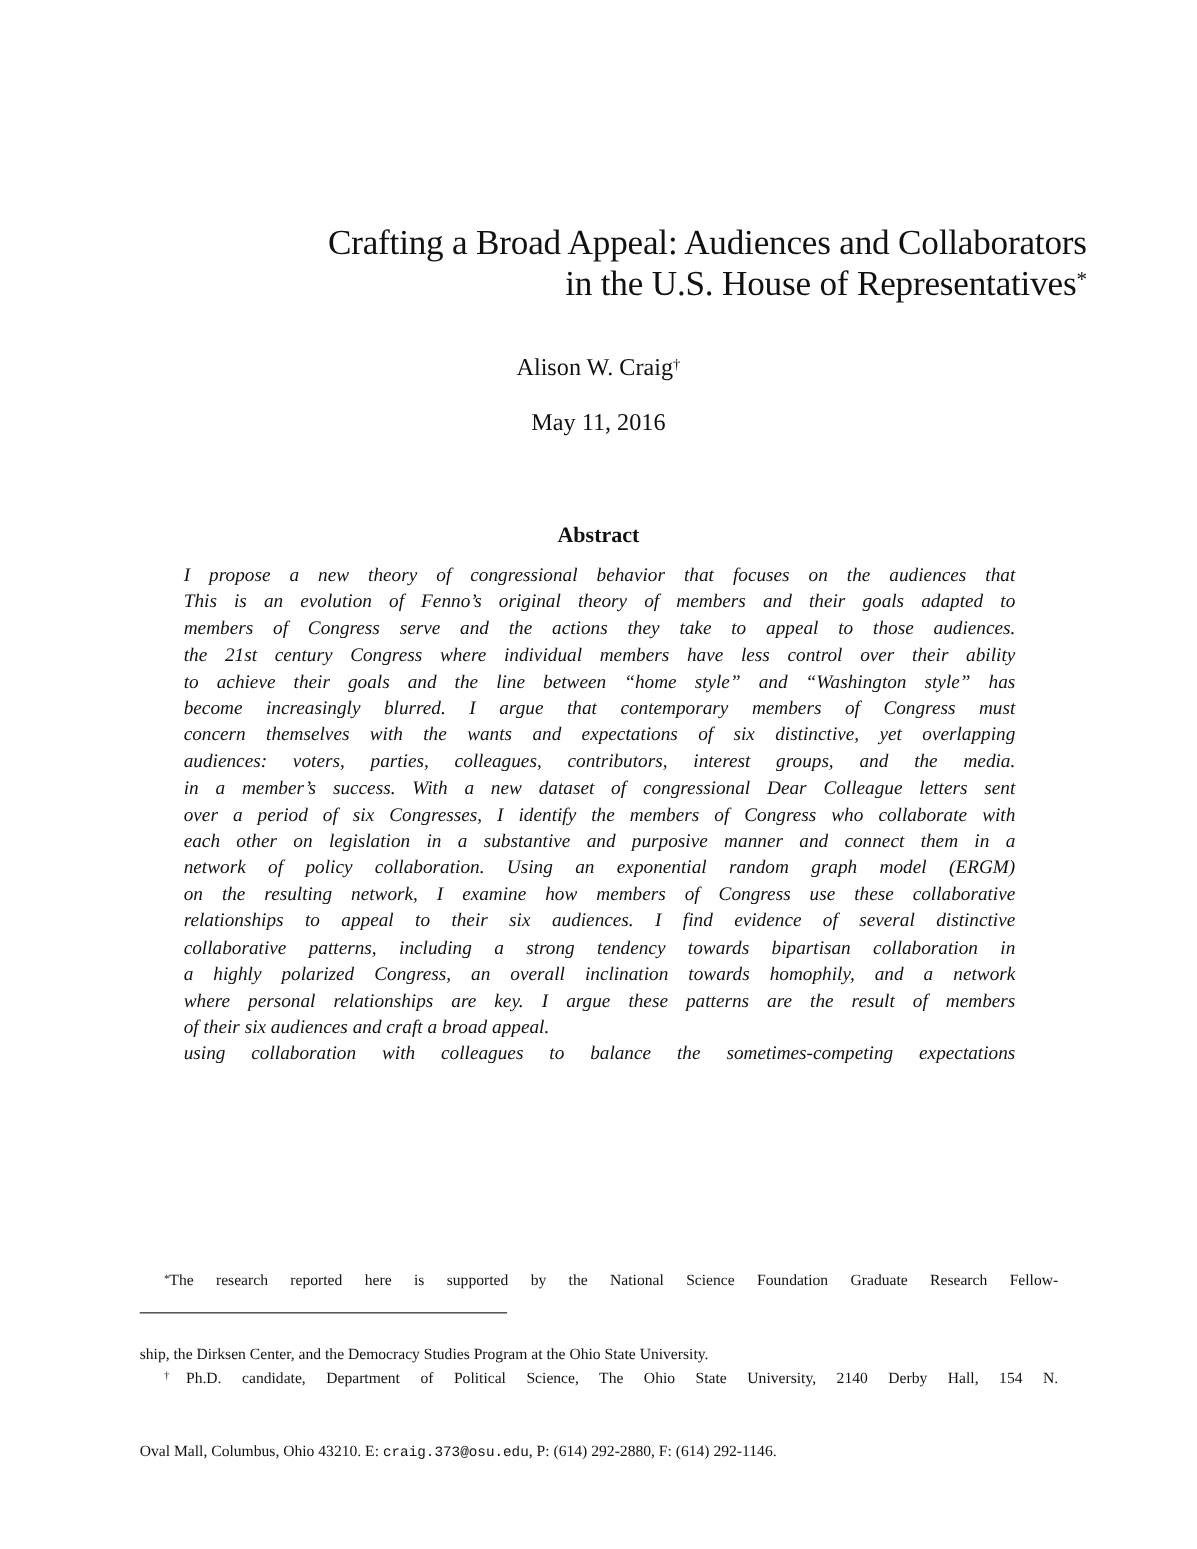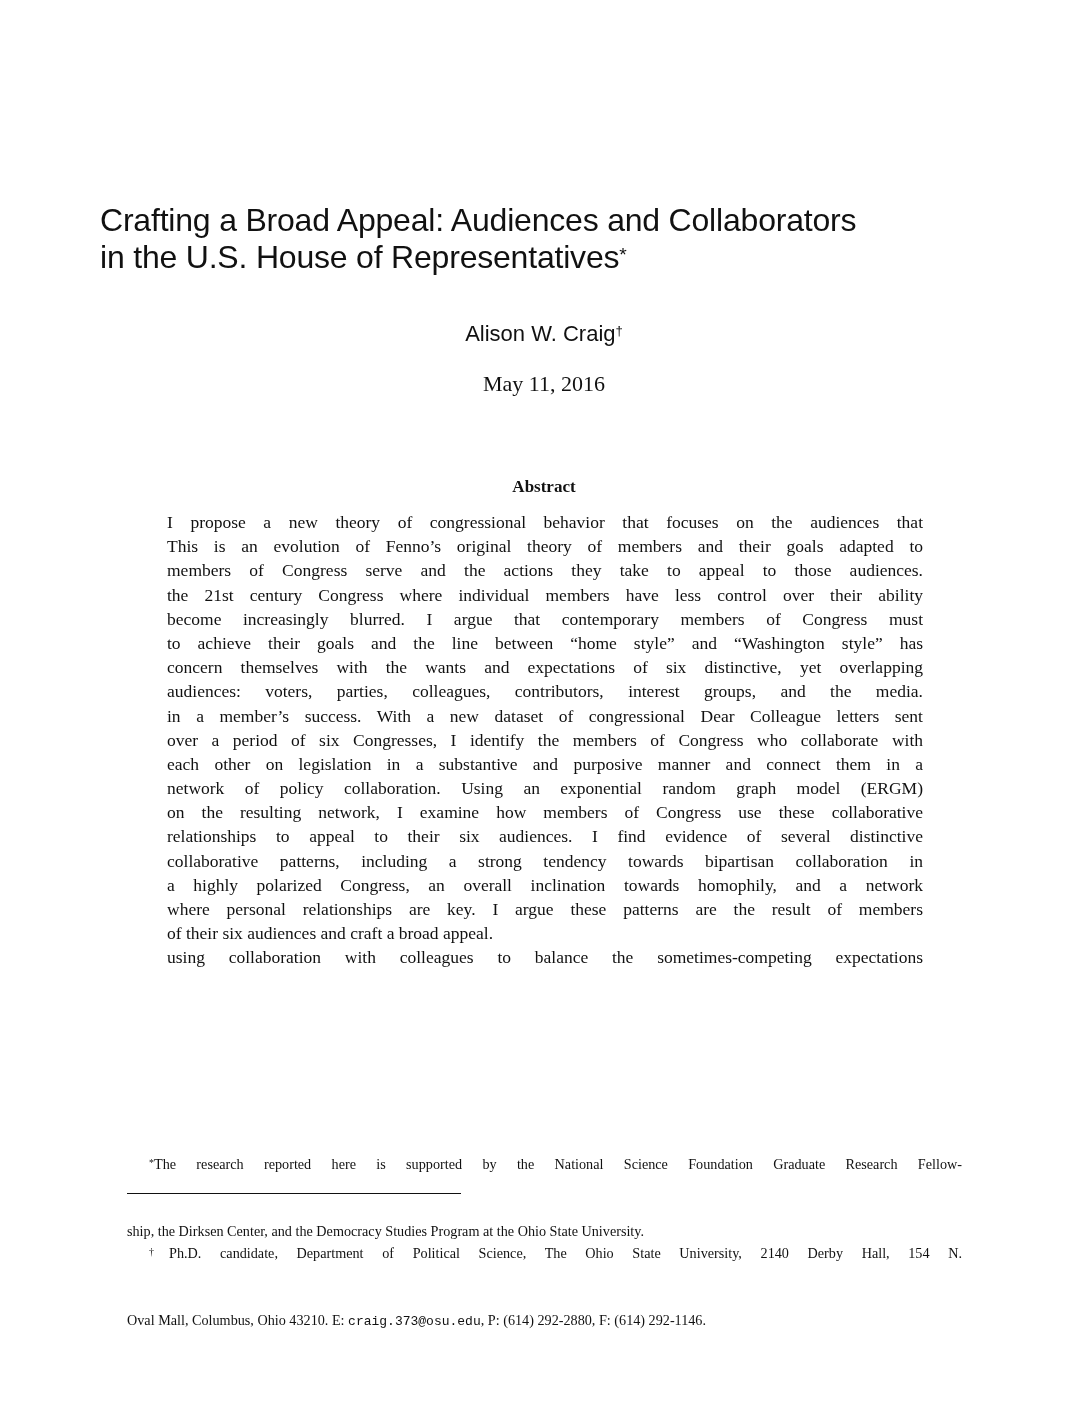--- a/index.html
+++ b/index.html
@@ -1,24 +1,24 @@
 <!DOCTYPE html>
 <html><head>
 <meta charset="utf-8">
 <style>
   html, body { margin: 0; padding: 0; background: #ffffff; }
   body { width: 1088px; height: 1408px; position: relative; overflow: hidden; color: #111; font-family: "DejaVu Serif", "Liberation Serif", serif; }
   .page { position: absolute; left: 0; top: 0; width: 1088px; height: 1408px; background: #fff; }
-  .title { position: absolute; left: 100px; width: 888px; top: 202px; text-align: left; font-family: Liberation Sans, sans-serif; font-size: 32px; line-height: 37px; letter-spacing: -0.2px; color: #111; }
+  .title { position: absolute; left: 100px; width: 888px; top: 202px; text-align: right; font-family: Liberation Serif, serif; font-size: 32px; line-height: 37px; letter-spacing: -0.2px; color: #111; }
   .title .line { display: block; white-space: nowrap; }
   sup { font-size: 60%; vertical-align: top; position: relative; top: -3px; }
-  .author { position: absolute; left: 0; width: 1088px; top: 320px; text-align: center; font-family: Liberation Sans, sans-serif; font-size: 22px; line-height: 28px; }
+  .author { position: absolute; left: 0; width: 1088px; top: 320px; text-align: center; font-family: Liberation Serif, serif; font-size: 22px; line-height: 28px; }
   .date { position: absolute; left: 0; width: 1088px; top: 370px; text-align: center; font-family: "Liberation Serif", serif; font-size: 22px; line-height: 28px; }
-  .abstract-heading { position: absolute; left: 0; width: 1088px; top: 477px; text-align: center; font-family: "Liberation Serif", serif; font-weight: bold; font-size: 17px; line-height: 20px; }
-  .abstract-body { position: absolute; left: 167px; width: 756px; top: 510px; font-family: "Liberation Serif", serif; font-size: 17.5px; line-height: 24.2px; }
+  .abstract-heading { position: absolute; left: 0; width: 1088px; top: 477px; text-align: center; font-family: "Liberation Serif", serif; font-weight: bold; font-size: 20px; line-height: 20px; }
+  .abstract-body { position: absolute; left: 167px; width: 756px; top: 510px; font-family: "Liberation Serif", serif; font-size: 17.5px; line-height: 24.2px; font-style: italic; }
   .abstract-body .ln { display: block; white-space: nowrap; text-align: justify; text-align-last: justify; height: 24.2px; }
   .abstract-body .ln.last { text-align-last: left; }
   .footnote-rule { position: absolute; left: 127px; top: 1193px; width: 334px; height: 0; border-top: 1.3px solid #111; }
   .footnotes { position: absolute; left: 127px; width: 835px; top: 1153px; font-family: "Liberation Serif", serif; font-size: 14.2px; line-height: 22.5px; }
   .footnotes .ln { display: block; white-space: nowrap; text-align: justify; text-align-last: justify; height: 22.5px; }
   .footnotes .ln.indent { padding-left: 22px; }
   .footnotes .ln.last { text-align-last: left; margin-top: 44px; }
   .mono { font-family: "Liberation Mono", "DejaVu Sans Mono", monospace; font-size: 13px; }
   .fn-mark { font-size: 70%; vertical-align: top; position: relative; top: -1px; }
 </style>
@@ -36,22 +36,22 @@
 
   <div class="date">May 11, 2016</div>
 
   <div class="abstract-heading">Abstract</div>
 
   <div class="abstract-body" id="abstract-body">
       <span class="ln">I propose a new theory of congressional behavior that focuses on the audiences that</span>
       <span class="ln">This is an evolution of Fenno’s original theory of members and their goals adapted to</span>
       <span class="ln">members of Congress serve and the actions they take to appeal to those audiences.</span>
       <span class="ln">the 21st century Congress where individual members have less control over their ability</span>
+      <span class="ln">to achieve their goals and the line between “home style” and “Washington style” has</span>
       <span class="ln">become increasingly blurred. I argue that contemporary members of Congress must</span>
-      <span class="ln">to achieve their goals and the line between “home style” and “Washington style” has</span>
       <span class="ln">concern themselves with the wants and expectations of six distinctive, yet overlapping</span>
       <span class="ln">audiences: voters, parties, colleagues, contributors, interest groups, and the media.</span>
       <span class="ln">in a member’s success. With a new dataset of congressional Dear Colleague letters sent</span>
       <span class="ln">over a period of six Congresses, I identify the members of Congress who collaborate with</span>
       <span class="ln">each other on legislation in a substantive and purposive manner and connect them in a</span>
       <span class="ln">network of policy collaboration. Using an exponential random graph model (ERGM)</span>
       <span class="ln">on the resulting network, I examine how members of Congress use these collaborative</span>
       <span class="ln">relationships to appeal to their six audiences. I find evidence of several distinctive</span>
       <span class="ln">collaborative patterns, including a strong tendency towards bipartisan collaboration in</span>
       <span class="ln">a highly polarized Congress, an overall inclination towards homophily, and a network</span>

